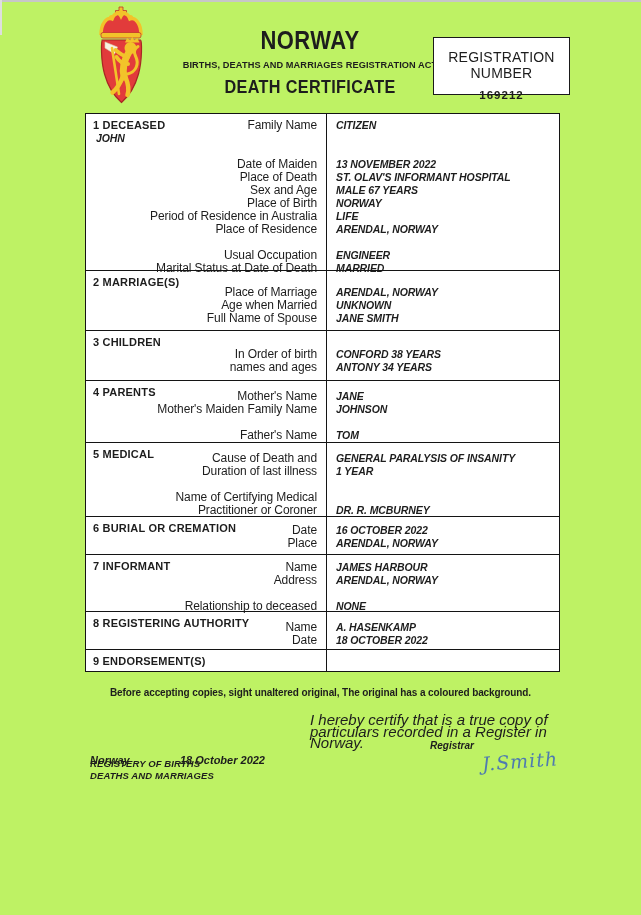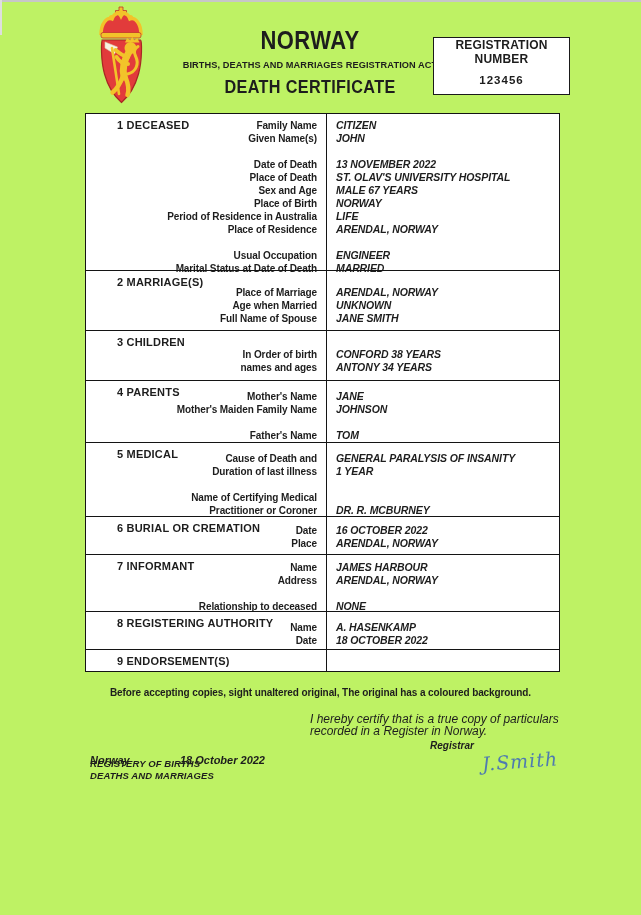--- a/index.html
+++ b/index.html
@@ -11,46 +11,46 @@
   .top-edge { position:absolute; top:0; left:0; right:0; height:2px; background:#c7c7c7; }
   .left-edge { position:absolute; top:0; left:0; bottom:880px; width:2px; background:#dedede; }
 
   
   .emblem { position:absolute; left:78px; top:6px; width:86px; height:102px; }
   .title-block { position:absolute; left:175px; top:26px; width:270px; text-align:center; }
   .country { font-size:25px; font-weight:bold; letter-spacing:.5px; transform:scaleX(.88); transform-origin:center; }
   .act { font-size:9.5px; font-weight:bold; margin-top:4px; letter-spacing:.1px; transform:scaleX(.97); }
   .doctype { font-size:18px; font-weight:bold; margin-top:7px; letter-spacing:.4px; transform:scaleX(.9); transform-origin:center; }
   .reg-box { position:absolute; left:433px; top:37px; width:137px; height:58px; border:1.5px solid #1a1a1a; text-align:center; background:#fff; }
-  .reg-label { font-size:12px; font-weight:bold; margin-top:0; letter-spacing:.2px; }
+  .reg-label { font-size:14px; font-weight:normal; margin-top:11px; letter-spacing:.2px; }
   .reg-value { font-size:11.5px; font-weight:bold; margin-top:8px; letter-spacing:1px; }
 
   
   .cert-table { position:absolute; left:85px; top:113px; width:475px; border:1.5px solid #141414; background:#fff; }
   .sec { position:relative; border-top:1px solid #141414; }
   .sec:first-child { border-top:none; }
   .divider { position:absolute; left:240px; top:0; bottom:0; width:1px; background:#141414; }
-  .sec-title { position:absolute; left:7px; top:5px; font-size:11px; font-weight:bold; letter-spacing:.2px; white-space:nowrap;margin-left:24px; }
+  .sec-title { position:absolute; left:7px; top:5px; font-size:11px; font-weight:bold; letter-spacing:.2px; white-space:nowrap; }
   .row { display:grid; grid-template-columns:240px 1fr; min-height:13px; line-height:13px; }
-  .lbl { text-align:right; padding-right:9px; font-size:10px; font-weight:bold; letter-spacing:-.1px; }
+  .lbl { text-align:right; padding-right:9px; font-size:12px; font-weight:normal; letter-spacing:-.1px; }
   .val { padding-left:10px; font-size:10.5px; font-weight:bold; letter-spacing:-.1px;font-style:italic; }
   .sec-1 { height:156px; } .sec-1 .rows { padding-top:5px; }
   .sec-2 { height:60px; }  .sec-2 .rows { padding-top:15px; }
   .sec-3 { height:50px; }  .sec-3 .rows { padding-top:17px; }
   .sec-4 { height:62px; }  .sec-4 .rows { padding-top:9px; }
   .sec-5 { height:74px; }  .sec-5 .rows { padding-top:9px; }
   .sec-6 { height:38px; }  .sec-6 .rows { padding-top:7px; }
   .sec-7 { height:57px; }  .sec-7 .rows { padding-top:6px; }
   .sec-8 { height:38px; }  .sec-8 .rows { padding-top:9px; }
   .sec-9 { height:22px; }
 
   
   .notice { position:absolute; left:0; top:687px; width:641px; text-align:center; font-size:10px; font-weight:bold; letter-spacing:-.1px; }
   .registry { position:absolute; left:90px; top:715px; font-size:9.5px; font-style:italic; font-weight:bold; line-height:11.5px; letter-spacing:.1px;margin-top:43px; }
-  .certify { position:absolute; left:310px; top:714px; width:258px; font-size:12px; font-style:italic; line-height:11.5px; }
+  .certify { position:absolute; left:310px; top:714px; width:258px; font-size:15px; font-style:italic; line-height:11.5px; }
   .registrar-label { position:absolute; left:430px; top:740px; width:130px; text-align:left; font-size:10px; font-style:italic; font-weight:bold; }
   .signature { position:absolute; left:470px; top:750px; width:100px; text-align:center;
                font-family:"DejaVu Serif", serif; font-style:italic; font-size:19px;
                transform:rotate(-4deg); letter-spacing:1px; }
   .issue-place { position:absolute; left:90px; top:754px; font-size:11px; font-style:italic; font-weight:bold; }
   .issue-date  { position:absolute; left:180px; top:754px; font-size:11px; font-style:italic; font-weight:bold; }
 </style>
 </head>
 <body>
 
@@ -89,47 +89,46 @@
   </div>
 
   <div class="title-block">
     <div class="country">NORWAY</div>
     <div class="act">BIRTHS, DEATHS AND MARRIAGES REGISTRATION ACT</div>
     <div class="doctype">DEATH CERTIFICATE</div>
   </div>
 
   <div class="reg-box">
     <div class="reg-label">REGISTRATION NUMBER</div>
-    <div class="reg-value">123456</div>
+    <div class="reg-value">169212</div>
   </div>
 
   <div class="cert-table" id="cert-table">
       <section class="sec sec-1">
         <div class="divider"></div>
         <div class="sec-title">1 DECEASED</div>
         <div class="rows">
           <div class="row">
             <div class="lbl">Family Name</div>
             <div class="val">CITIZEN</div>
           </div>
           <div class="row">
-            <div class="lbl">Given Name(s)</div>
             <div class="val">JOHN</div>
           </div>
           <div class="row">
             <div class="lbl"></div>
             <div class="val"></div>
           </div>
           <div class="row">
-            <div class="lbl">Date of Death</div>
+            <div class="lbl">Date of Maiden</div>
             <div class="val">13 NOVEMBER 2022</div>
           </div>
           <div class="row">
             <div class="lbl">Place of Death</div>
-            <div class="val">ST. OLAV'S UNIVERSITY HOSPITAL</div>
+            <div class="val">ST. OLAV'S INFORMANT HOSPITAL</div>
           </div>
           <div class="row">
             <div class="lbl">Sex and Age</div>
             <div class="val">MALE 67 YEARS</div>
           </div>
           <div class="row">
             <div class="lbl">Place of Birth</div>
             <div class="val">NORWAY</div>
           </div>
           <div class="row">

